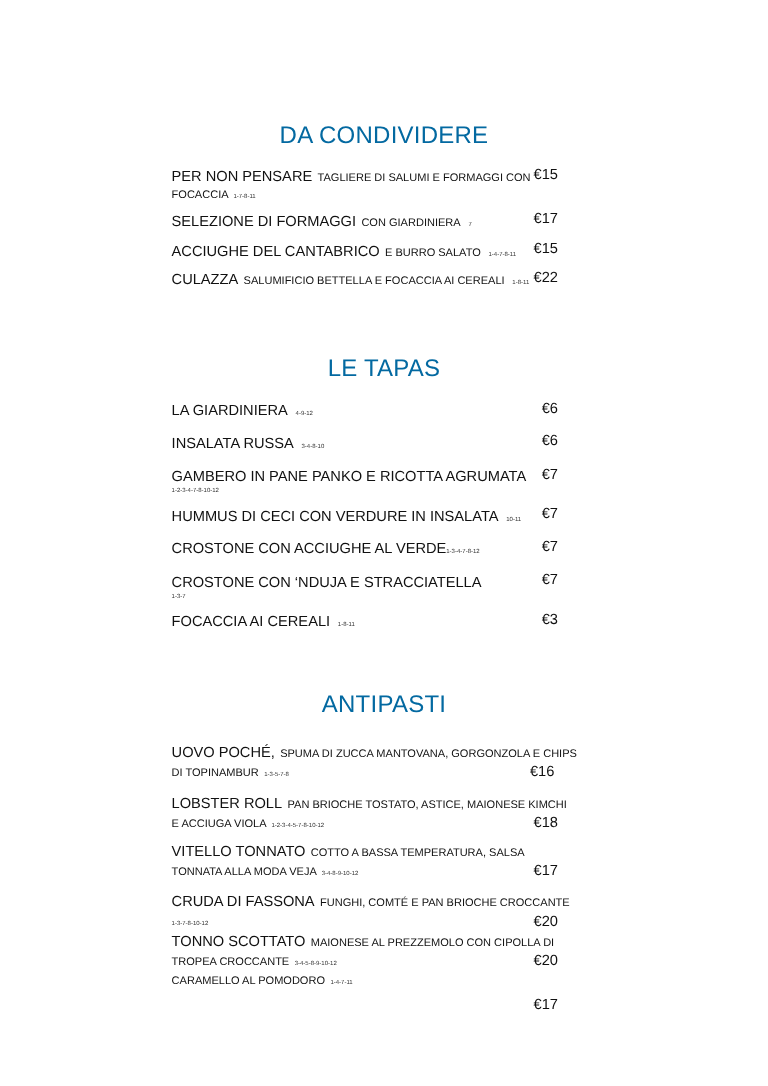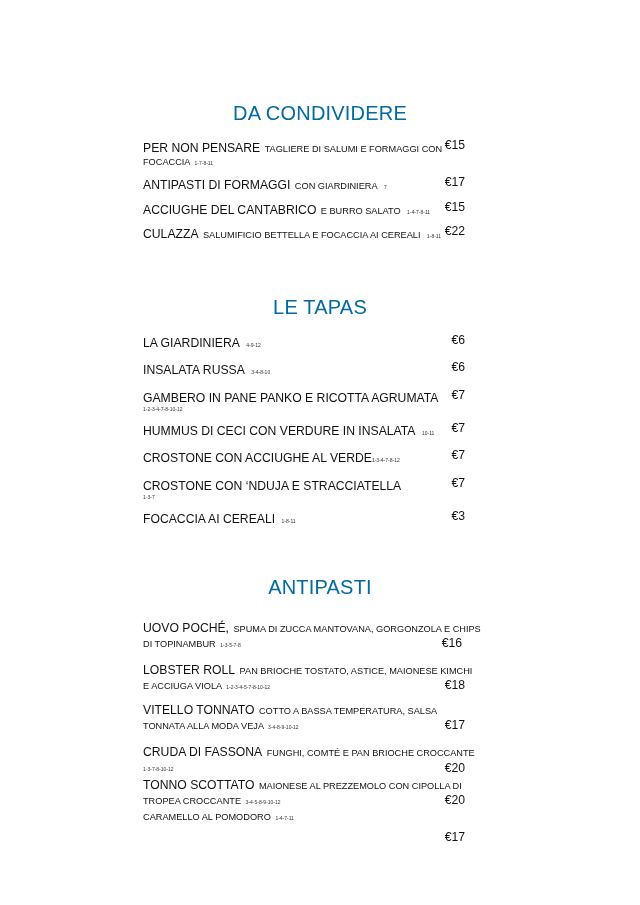--- a/index.html
+++ b/index.html
@@ -36,21 +36,21 @@
       <span class="price" style="top:0;">€15</span>
     </div>
     <div class="sub">
       <span>FOCACCIA</span>
       <span class="allergens">1-7-8-11</span>
     </div>
   </div>
 
   <div class="item" style="top:175px;">
     <div class="line">
-      <span class="name">ANTIPASTI DI FORMAGGI</span>
+      <span class="name">SELEZIONE DI FORMAGGI</span>
       <span class="desc">CON GIARDINIERA</span>
       <span class="allergens">7</span>
       <span class="price" style="top:0;">€17</span>
     </div>
   </div>
 
   <div class="item" style="top:200px;">
     <div class="line">
       <span class="name">ACCIUGHE DEL CANTABRICO</span>
       <span class="desc">E BURRO SALATO</span>

